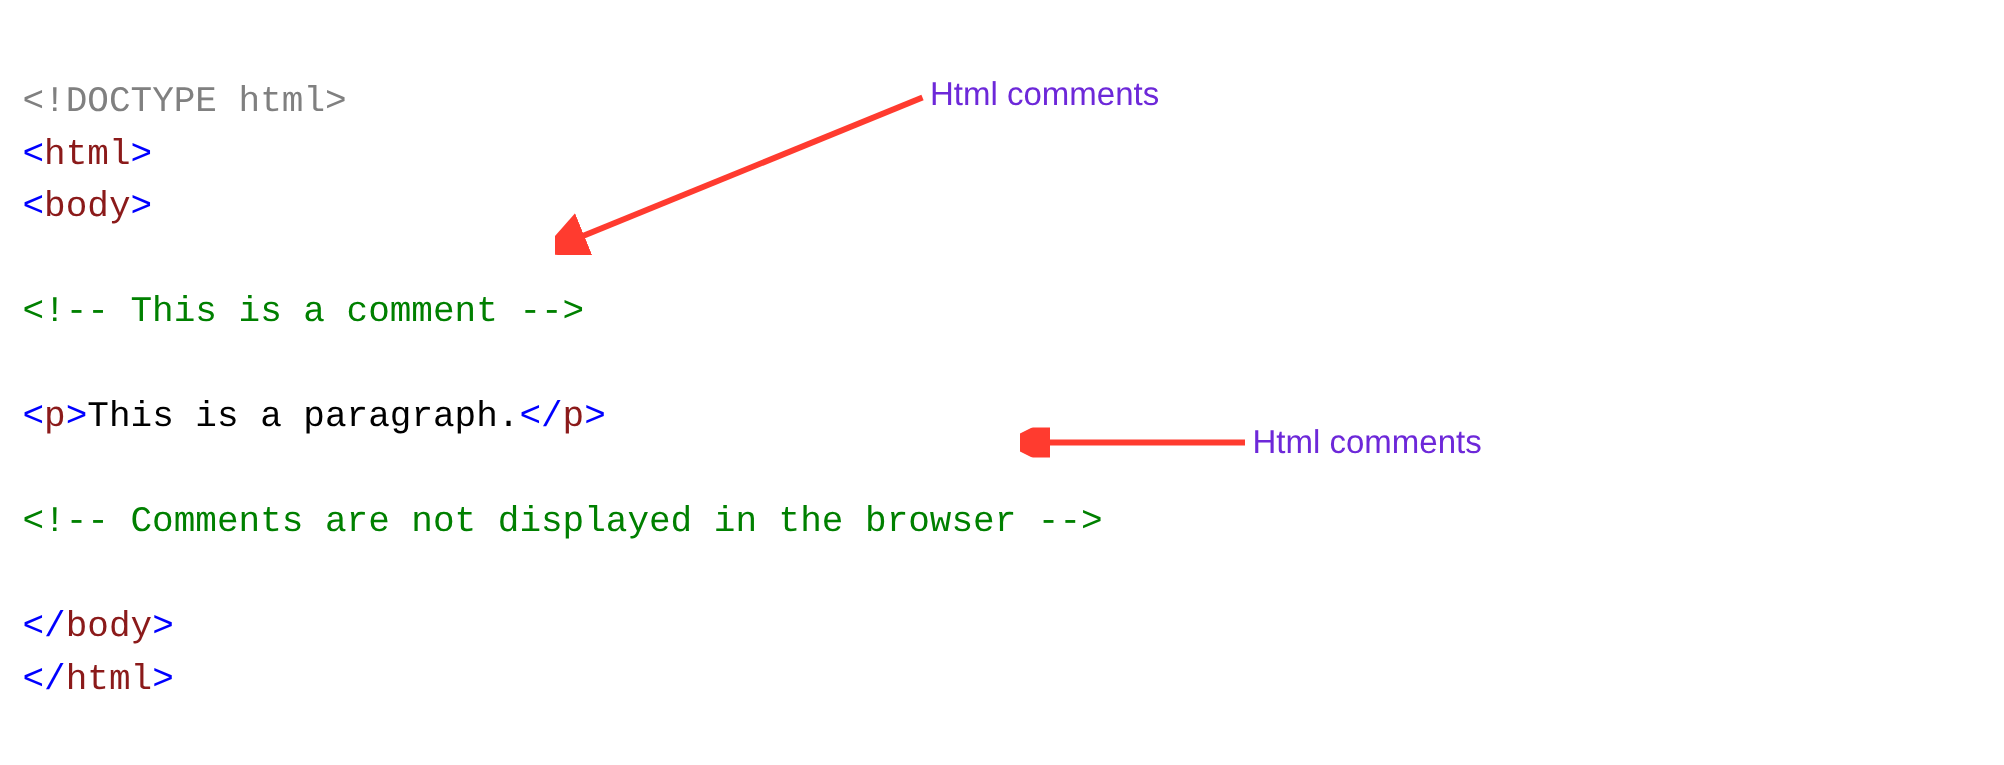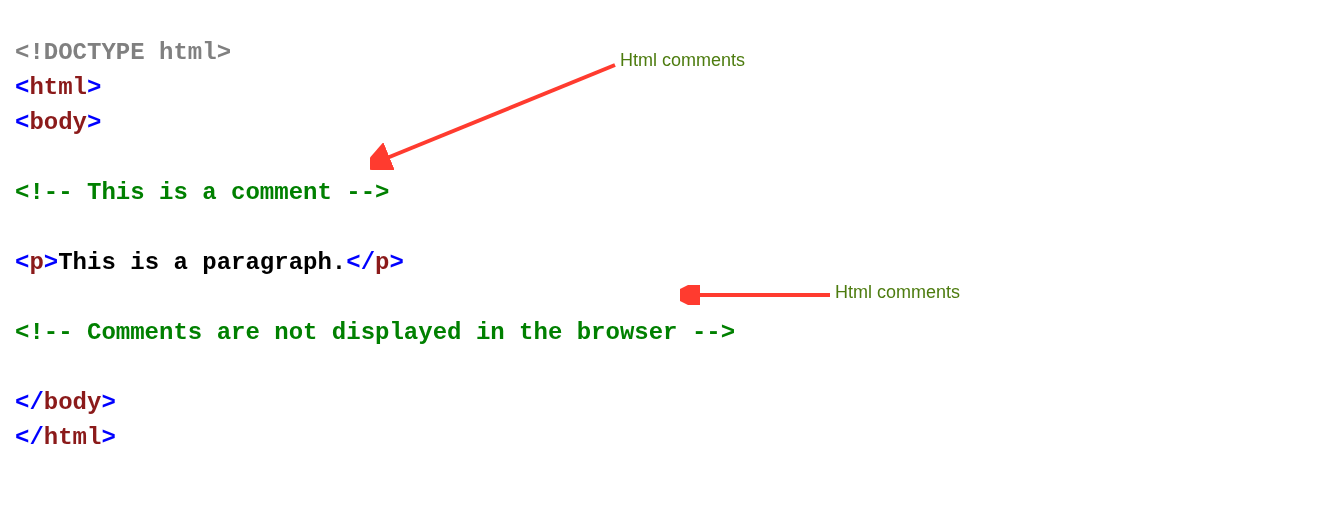--- a/index.html
+++ b/index.html
@@ -10,35 +10,34 @@
     height: 510px;
     background: #ffffff;
     font-family: "Menlo", "Consolas", "Courier New", monospace;
     font-size: 24px;
     position: relative;
     overflow: hidden;
   }
   .code-block {
     position: absolute;
     left: 15px;
-    top: 0;
+    top: 16px;
     white-space: pre;
     line-height: 35px;
-    font-weight: bold;
   }
   .tok-gray    { color: #808080; }
   .tok-blue    { color: #0000ff; }
   .tok-maroon  { color: #8b1a1a; }
   .tok-green   { color: #008000; }
   .tok-black   { color: #000000; }
   .annotation {
     position: absolute;
-    color: #4d7c0f;
+    color: #6d28d9;
     font-family: -apple-system, "Helvetica Neue", Arial, sans-serif;
-    font-size: 18px;
+    font-size: 22px;
     font-weight: 400;
   }
   #ann1 { left: 620px; top: 50px; }
   #ann2 { left: 835px; top: 282px; }
   .arrow {
     position: absolute;
     pointer-events: none;
   }
 </style>
 </head>

